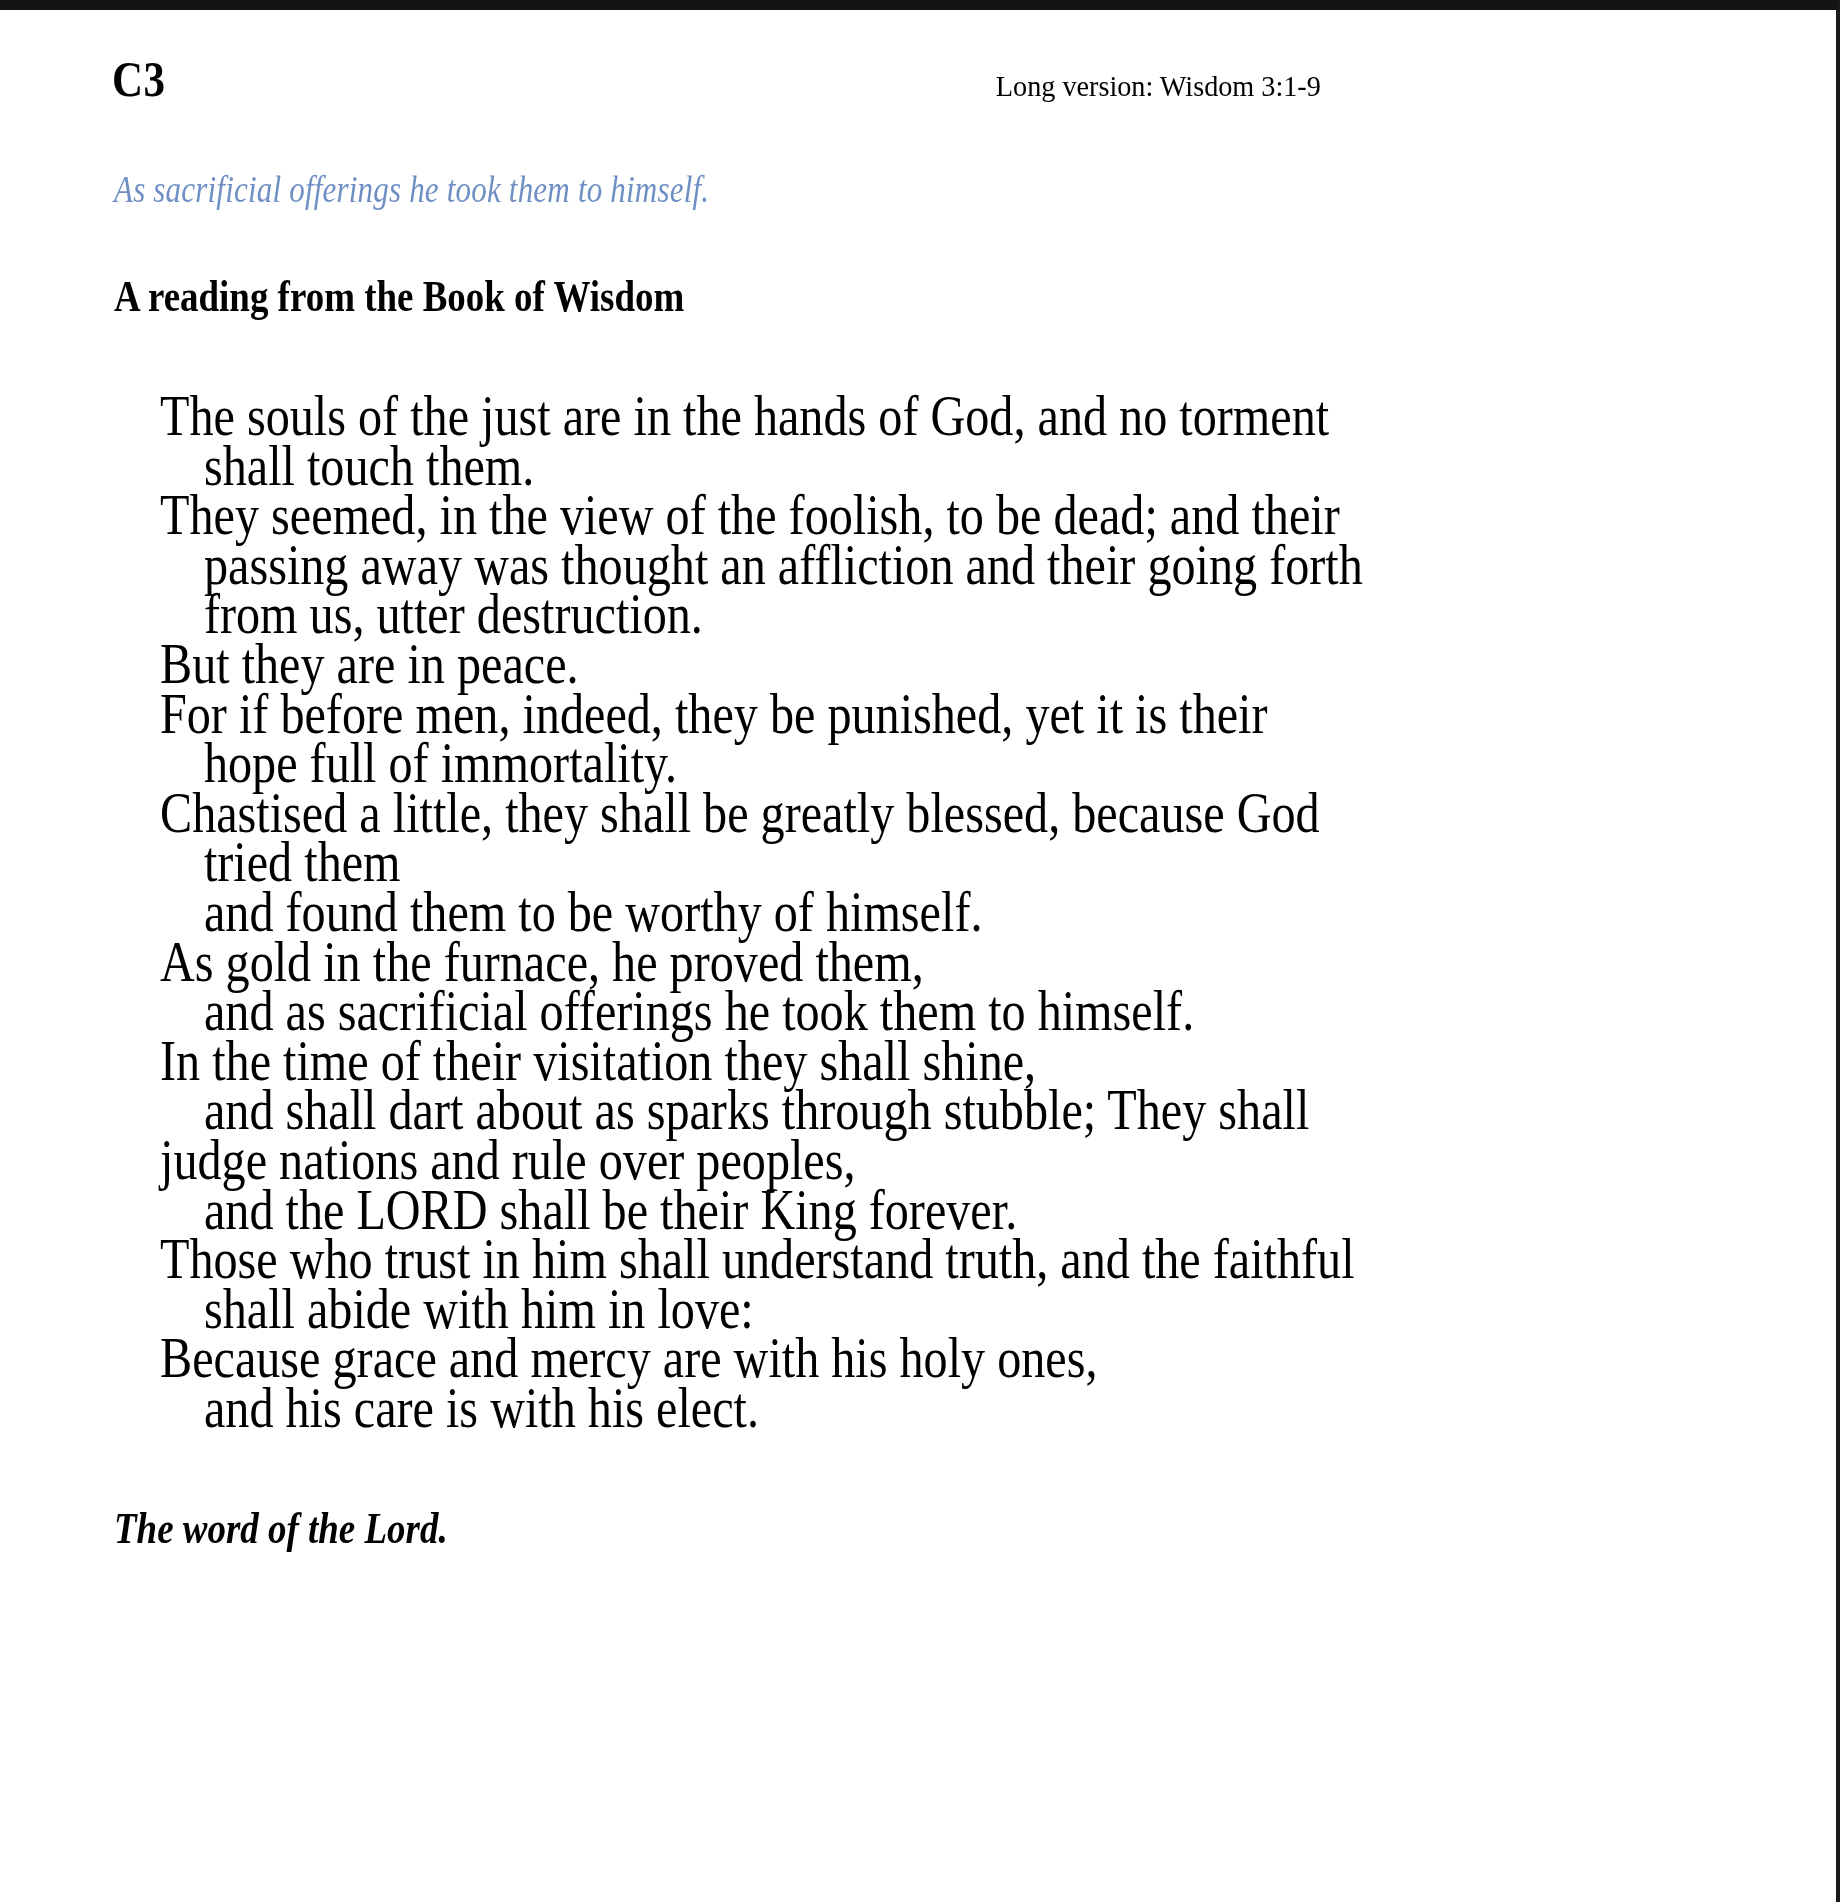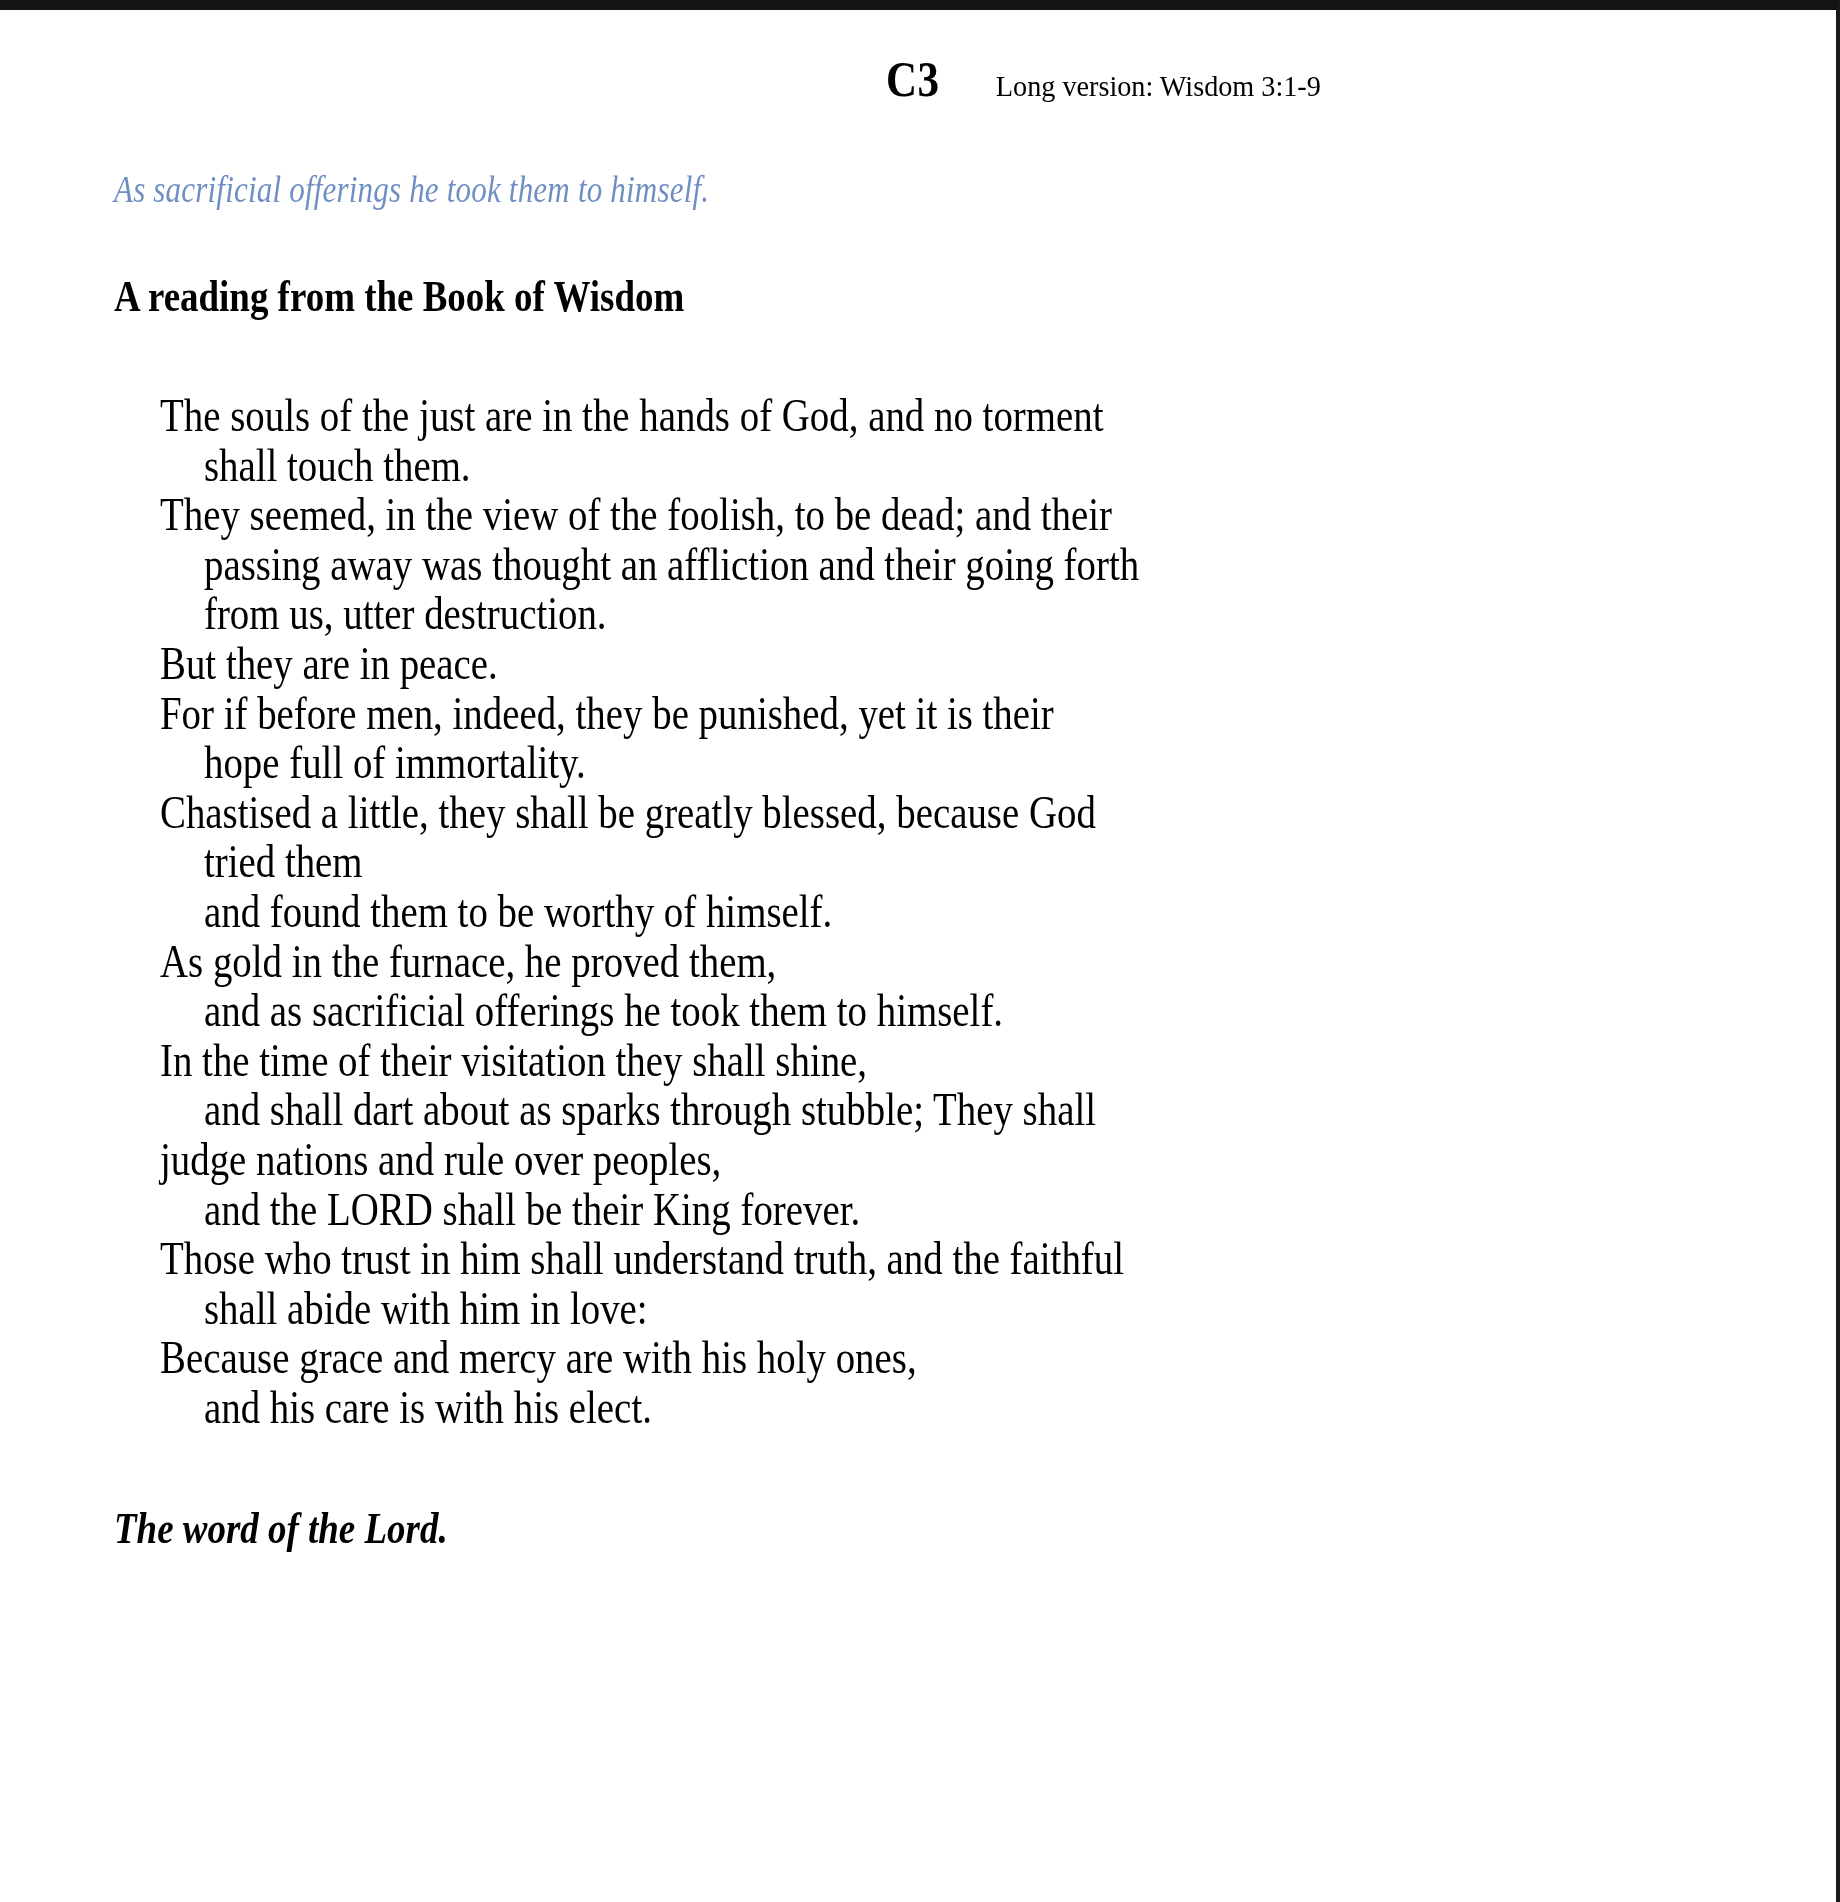--- a/index.html
+++ b/index.html
@@ -29,21 +29,21 @@
     position: relative;
     padding: 44px 90px 0 112px;
     height: 100%;
     box-sizing: border-box;
   }
 
   
   .header-row {
     display: flex;
     align-items: baseline;
-    justify-content: flex-end;
+    justify-content: space-between;
     height: 78px;
   }
 
   .card-code {
     font-family: "Liberation Serif", "DejaVu Serif", serif;
     font-weight: 700;
     font-size: 50px;
     line-height: 1;
     letter-spacing: 0.5px;
     transform: scaleX(0.86);
@@ -86,21 +86,21 @@
     line-height: 1.1;
     transform: scaleX(0.84);
     transform-origin: left center;
     white-space: nowrap;
   }
 
   
   .scripture {
     margin-top: 70px;
     margin-left: 48px;
-    font-size: 46px;
+    font-size: 57px;
     line-height: 49.6px;
   }
 
   .line {
     display: block;
     white-space: nowrap;
     transform: scaleX(0.845);
     transform-origin: left center;
     height: 49.6px;
   }

